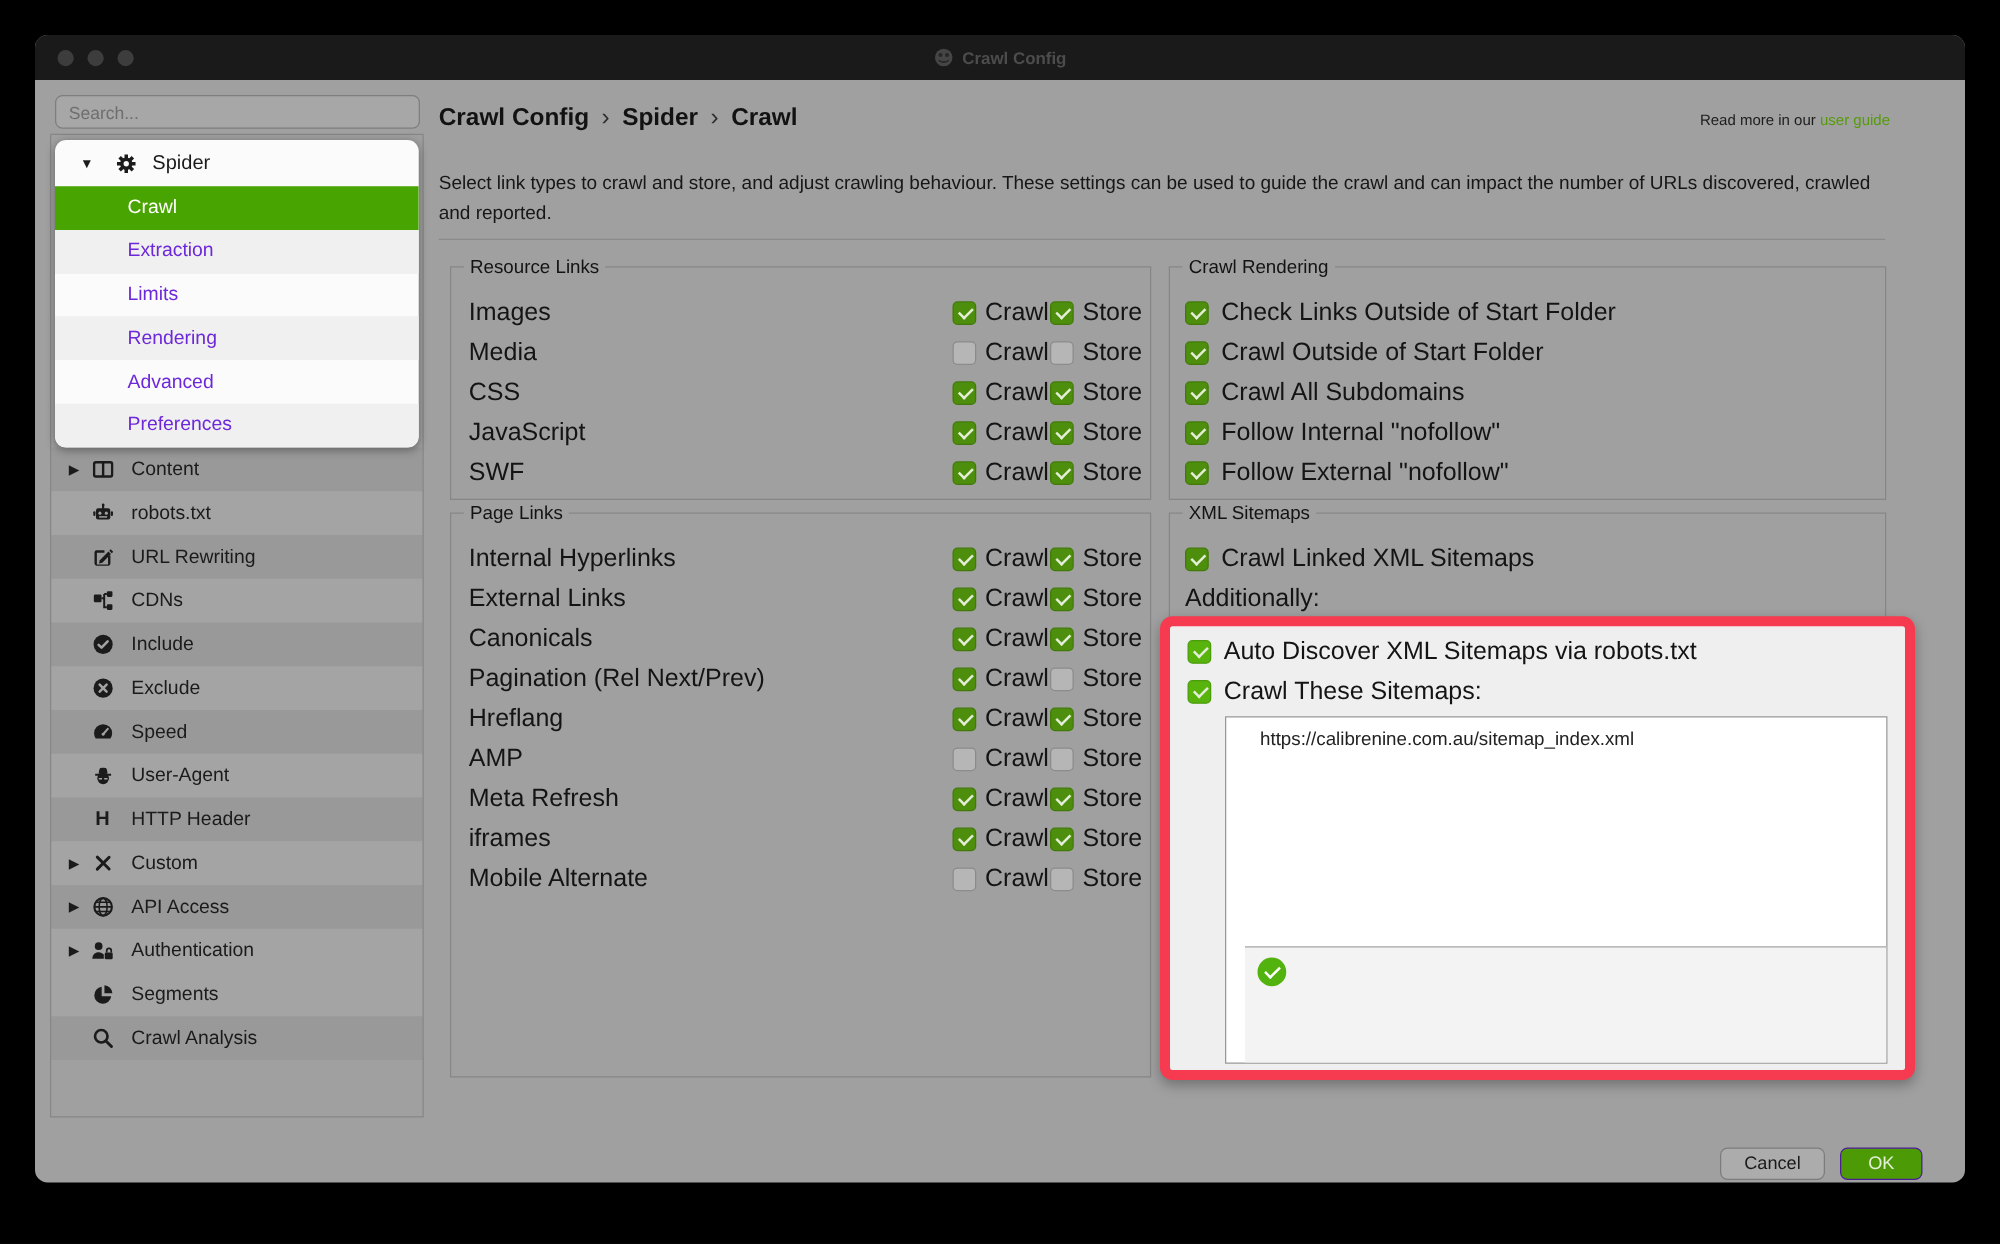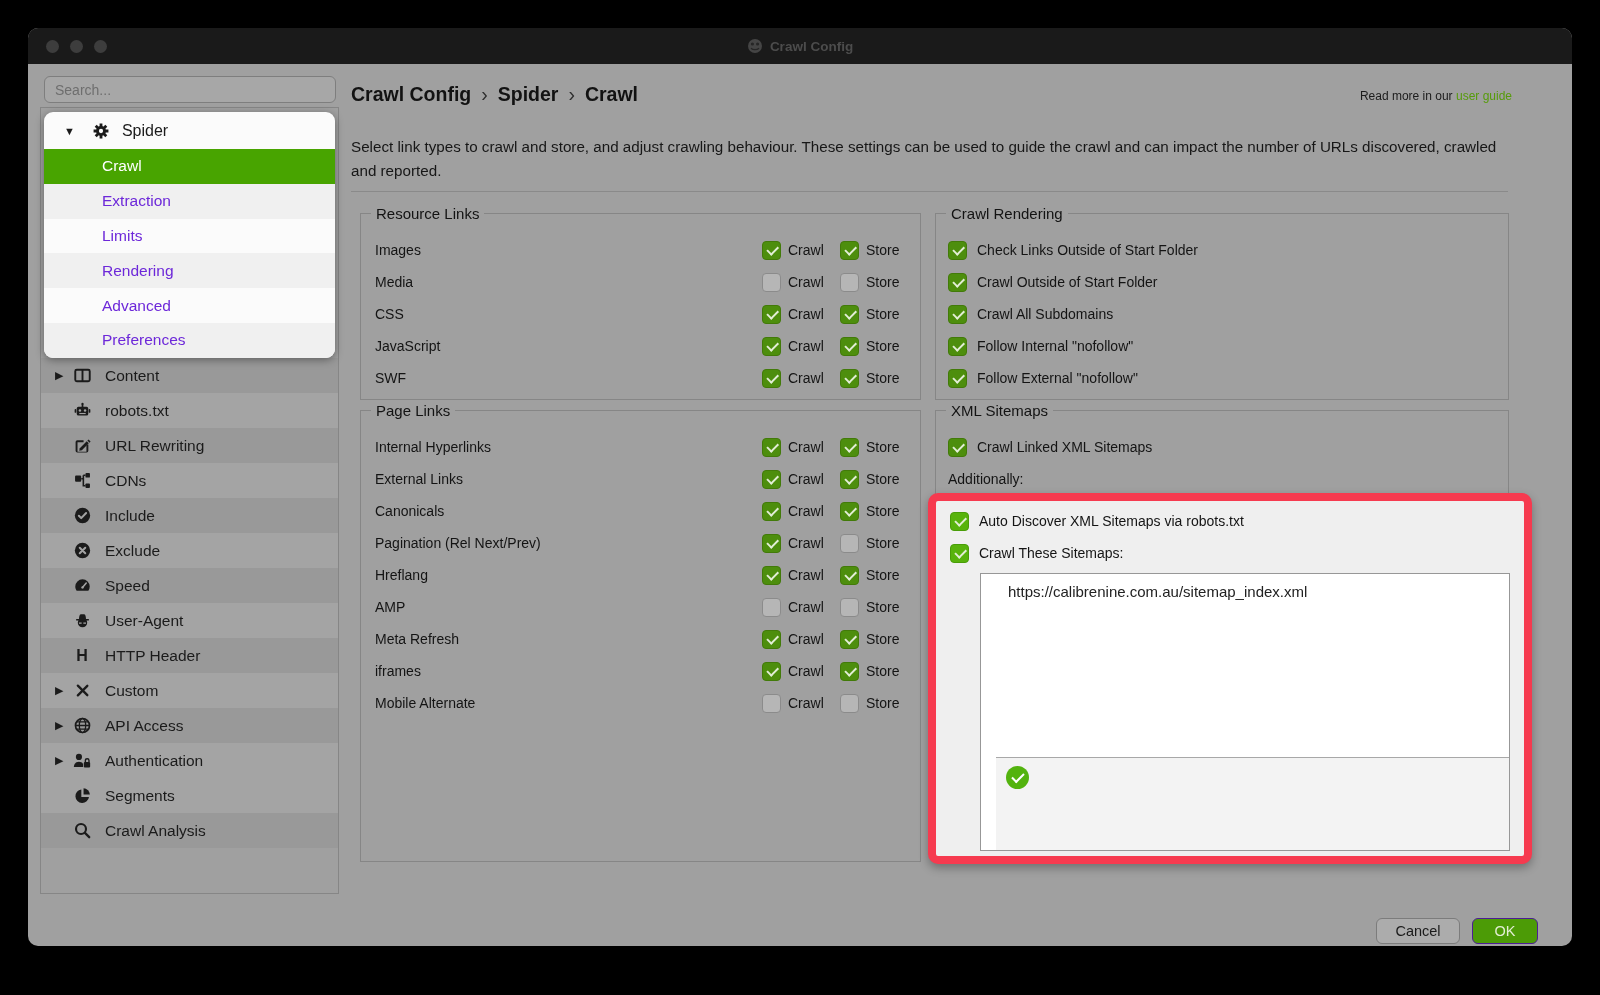--- a/index.html
+++ b/index.html
@@ -39,21 +39,21 @@
   .readmore a{color:#569b0a;text-decoration:none;}
   .desc{position:absolute;left:323px;top:107px;width:1160px;font-size:15.2px;line-height:1.55;color:#171717;}
   .divider{position:absolute;left:323px;top:163px;width:1157px;border-top:1px solid #8a8a8a;}
   
   .fieldset{position:absolute;border:1px solid #868686;padding-top:20px;}
   .fs-title{position:absolute;top:-9px;left:10px;background:#a0a0a0;padding:0 5px;font-size:15px;color:#131313;}
   .fs-resource{left:332px;top:185px;width:561px;height:187px;}
   .fs-page{left:332px;top:382px;width:561px;height:452px;}
   .fs-behaviour{left:907px;top:185px;width:574px;height:187px;}
   .fs-xml{left:907px;top:382px;width:574px;height:452px;}
-  .row{height:32px;display:flex;align-items:center;padding:0 12px 0 14px;font-size:14px;color:#141414;}
+  .row{height:32px;display:flex;align-items:center;padding:0 12px 0 14px;font-size:20px;color:#141414;}
   .row .lab{flex:1;}
   .pair{width:68px;display:flex;align-items:center;gap:7px;flex:none;}
   .pair + .pair{margin-left:10px;}
   .cb{width:19px;height:19px;border-radius:4px;background:#b6b6b6;border:1px solid #8b8b8b;position:relative;flex:none;}
   .cb.on{background:#4d8e0d;border:1px solid #427a09;}
   .cb.on::after{content:"";position:absolute;left:3.5px;top:4.5px;width:9px;height:4.5px;border-left:2.4px solid #e3eed6;border-bottom:2.4px solid #e3eed6;transform:rotate(-45deg);}
   .chkrow{padding-left:12px;}
   .chkrow .cb{margin-right:10px;}
   
   .hl{position:absolute;left:900px;top:465px;width:604px;height:371px;border:8px solid #f63a4f;border-radius:10px;background:#efefef;z-index:6;box-shadow:0 4px 10px rgba(0,0,0,.3);padding:4px 12px 0 14px;}

